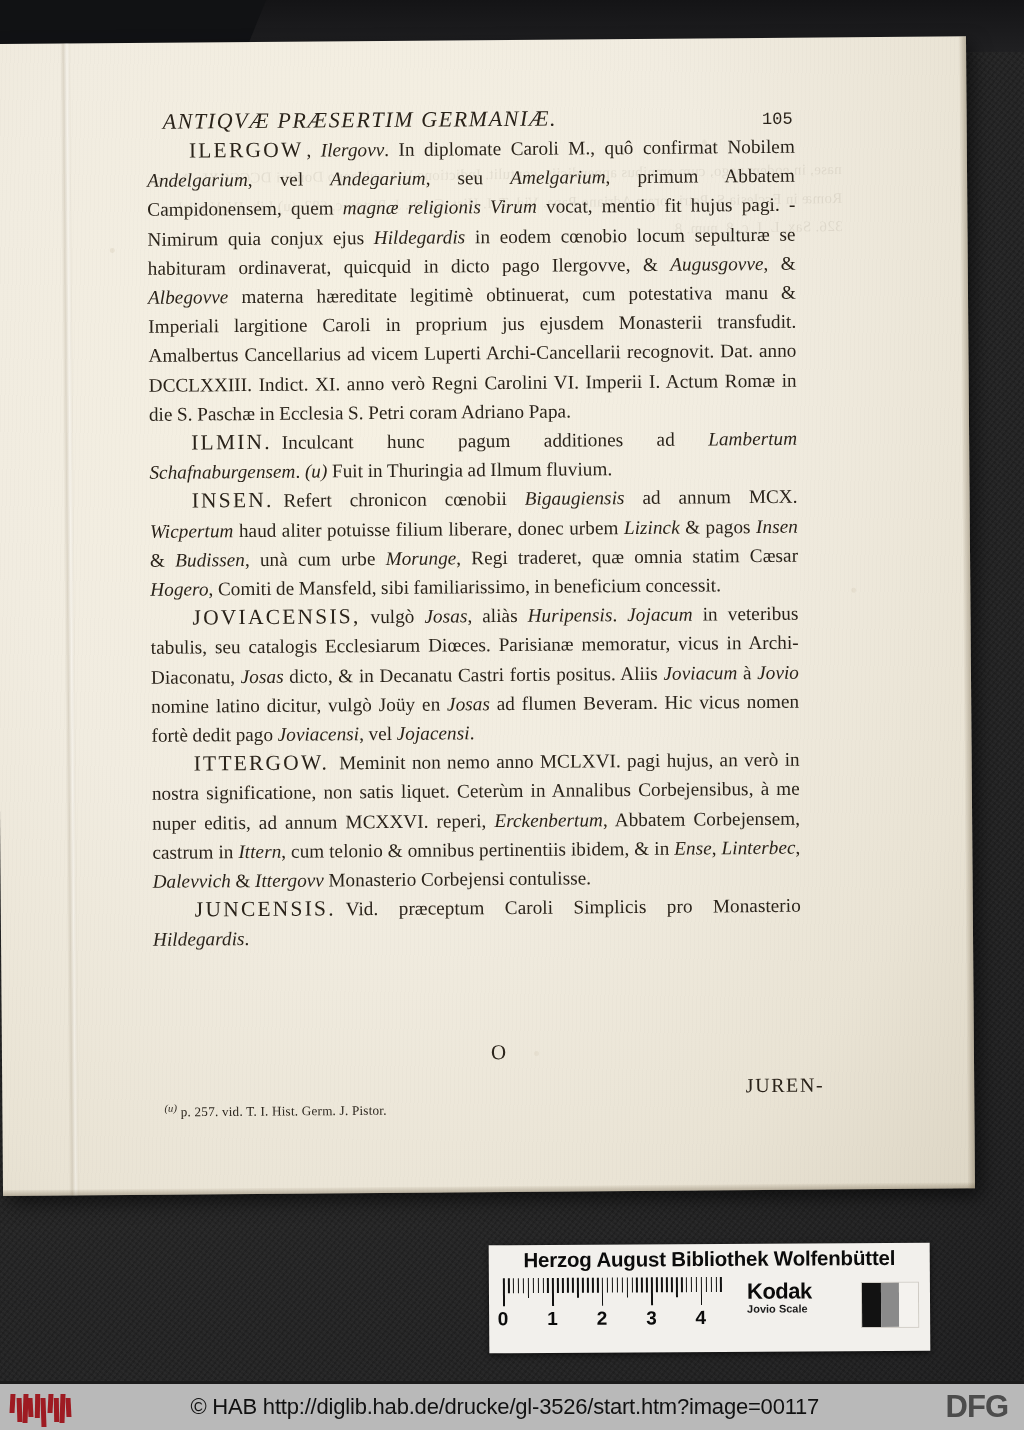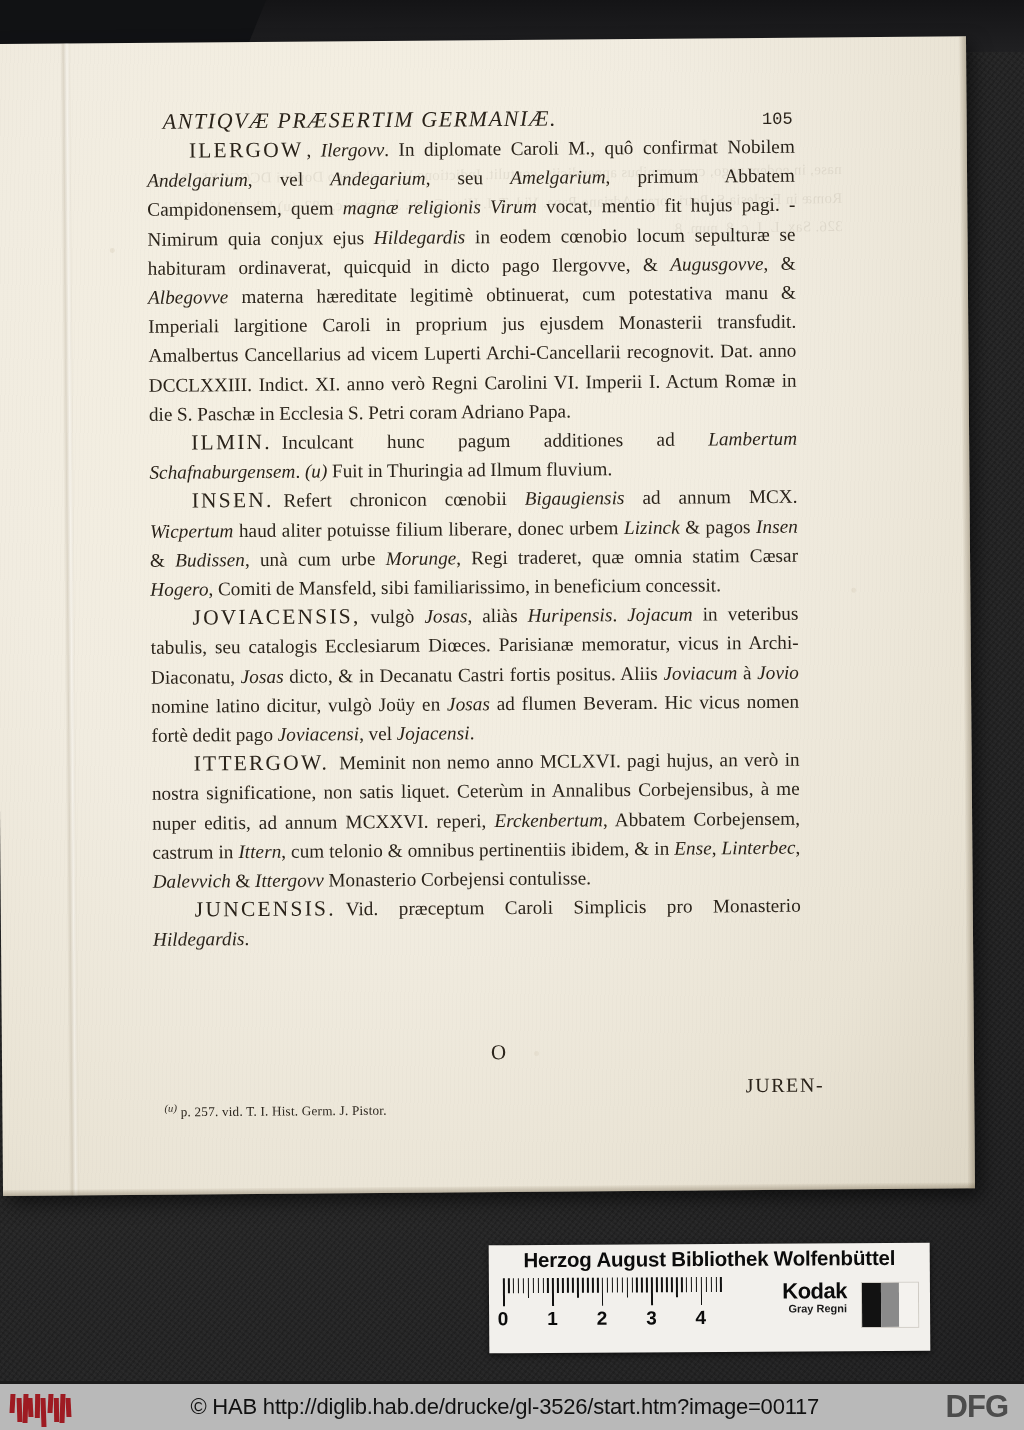--- a/index.html
+++ b/index.html
@@ -226,23 +226,23 @@
   #ruler .numbers{
     position:absolute; left:0; top:30px; width:100%;
     font-family:"Liberation Sans", sans-serif;
     font-weight:bold;
     font-size: 19px;
     color:#0b0b0b;
   }
   #ruler .numbers span{ position:absolute; transform: translateX(-50%); }
   #kodak{
     position:absolute;
-    left: 248px; top: 8px;
+    left: 258px; top: 8px;
     width: 110px;
-    text-align:right;
+    text-align:left;
     font-family:"Liberation Sans", sans-serif;
   }
   #kodak .brand{ font-weight:bold; font-size: 22px; color:#0b0b0b; letter-spacing:-.5px;}
   #kodak .sub{ font-weight:bold; font-size: 11px; color:#1a1a1a; margin-top:-2px;}
   #patches{
     position:absolute;
     left: 372px; top: 12px;
     width: 56px; height: 44px;
     display:flex;
     border:1px solid #cfcbc4;
@@ -387,21 +387,21 @@
       <div class="numbers">
           <span style="left: 0px;">0</span>
           <span style="left: 49.4253px;">1</span>
           <span style="left: 98.8506px;">2</span>
           <span style="left: 148.276px;">3</span>
           <span style="left: 197.701px;">4</span>
         </div>
     </div>
     <div id="kodak">
       <div class="brand">Kodak</div>
-      <div class="sub">Gray Regni</div>
+      <div class="sub">Jovio Scale</div>
     </div>
     <div id="patches">
         <i style="background: rgb(18, 18, 18); flex: 1 1 0px;"></i>
         <i style="background: rgb(138, 138, 138); flex: 1 1 0px;"></i>
         <i style="background: rgb(244, 242, 238); flex: 1 1 0px;"></i>
       </div>
   </div>
 </div>
 
 <div id="creditbar">

